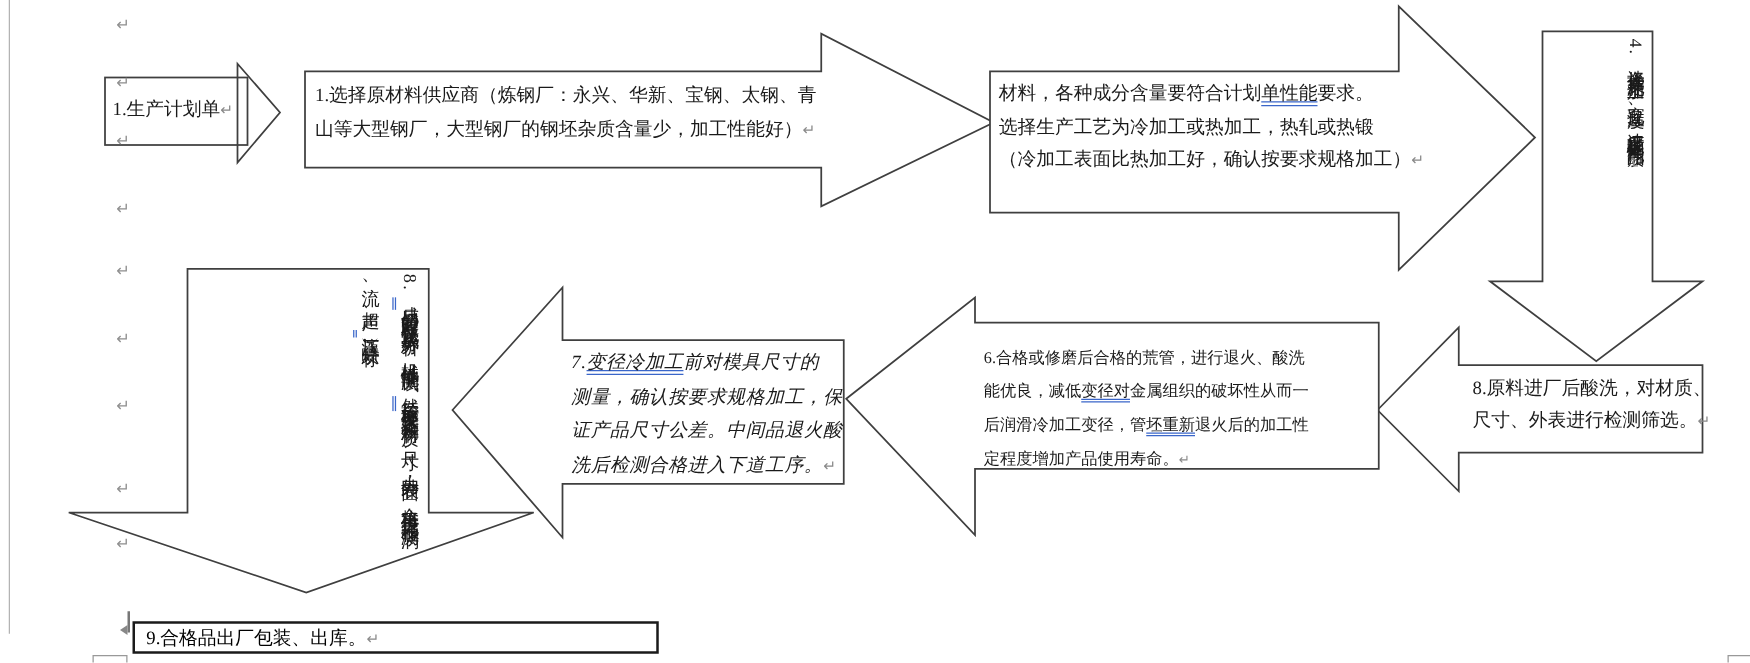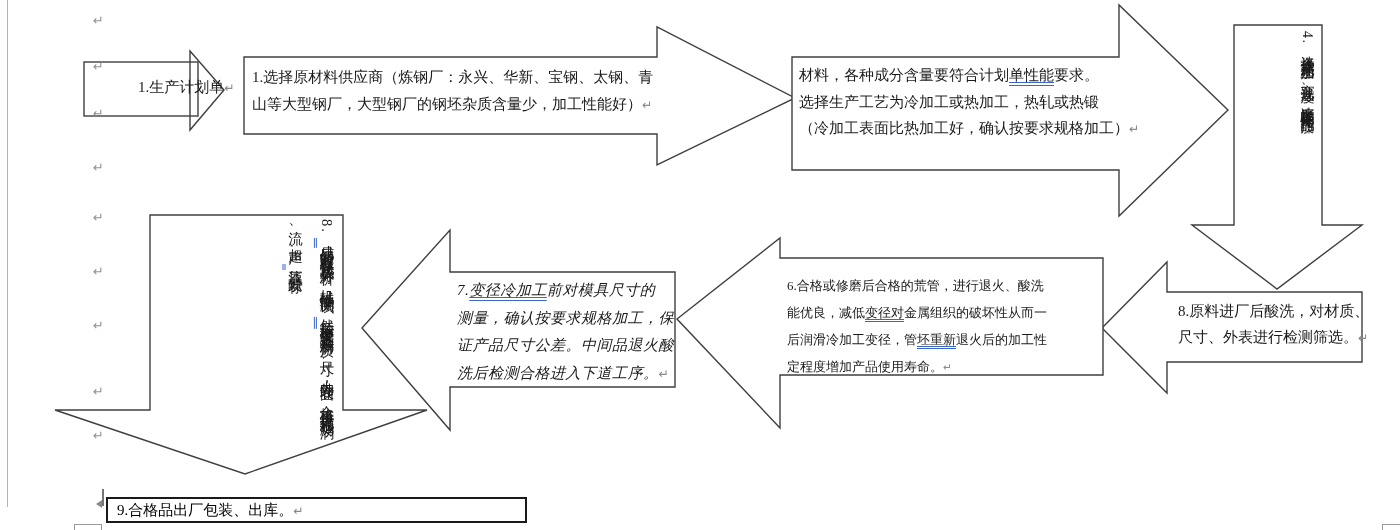--- a/index.html
+++ b/index.html
@@ -78,21 +78,21 @@
       <div class="pmark" style="left: 93px; top: 160px;">↵</div>
       <div class="pmark" style="left: 93px; top: 210px;">↵</div>
       <div class="pmark" style="left: 93px; top: 264px;">↵</div>
       <div class="pmark" style="left: 93px; top: 318px;">↵</div>
       <div class="pmark" style="left: 93px; top: 384px;">↵</div>
       <div class="pmark" style="left: 93px; top: 428px;">↵</div>
     </div>
   <div class="cursor-bar"></div>
   <div class="cursor-hook"></div>
 
-  <div class="txt" style="left:90px;top:78px;width:106px;font-size:15px;margin-left:48px;"><span>1.生产计划单</span><span class="mark">↵</span></div>
+  <div class="txt" style="left:90px;top:78px;width:106px;font-size:15px;"><span>1.生产计划单</span><span class="mark">↵</span></div>
 
   <div class="txt" style="left:252px;top:64px;width:402px;font-size:15px;line-height:27px;">
     <div><span>1.选择原材料供应商（炼钢厂：永兴、华新、宝钢、太钢、青</span></div>
     <div><span>山等大型钢厂，大型钢厂的钢坯杂质含量少，加工性能好）</span><span class="mark">↵</span></div>
   </div>
 
   <div class="txt" style="left:799px;top:62px;width:318px;font-size:15px;line-height:26.5px;">
     <div><span>材料，各种成分含量要符合计划</span><span class="u">单性能</span><span>要求。</span></div>
     <div><span>选择生产工艺为冷加工或热加工，热轧或热锻</span></div>
     <div><span>（冷加工表面比热加工好，确认按要求规格加工）</span><span class="mark">↵</span></div>

